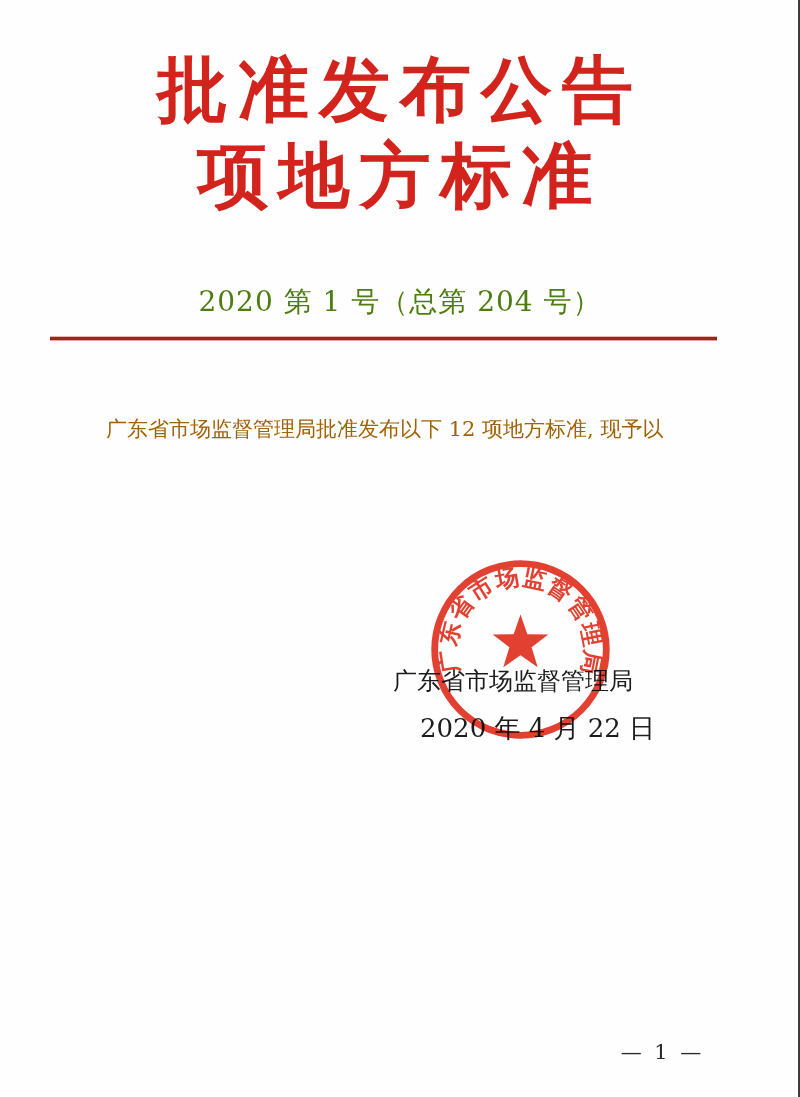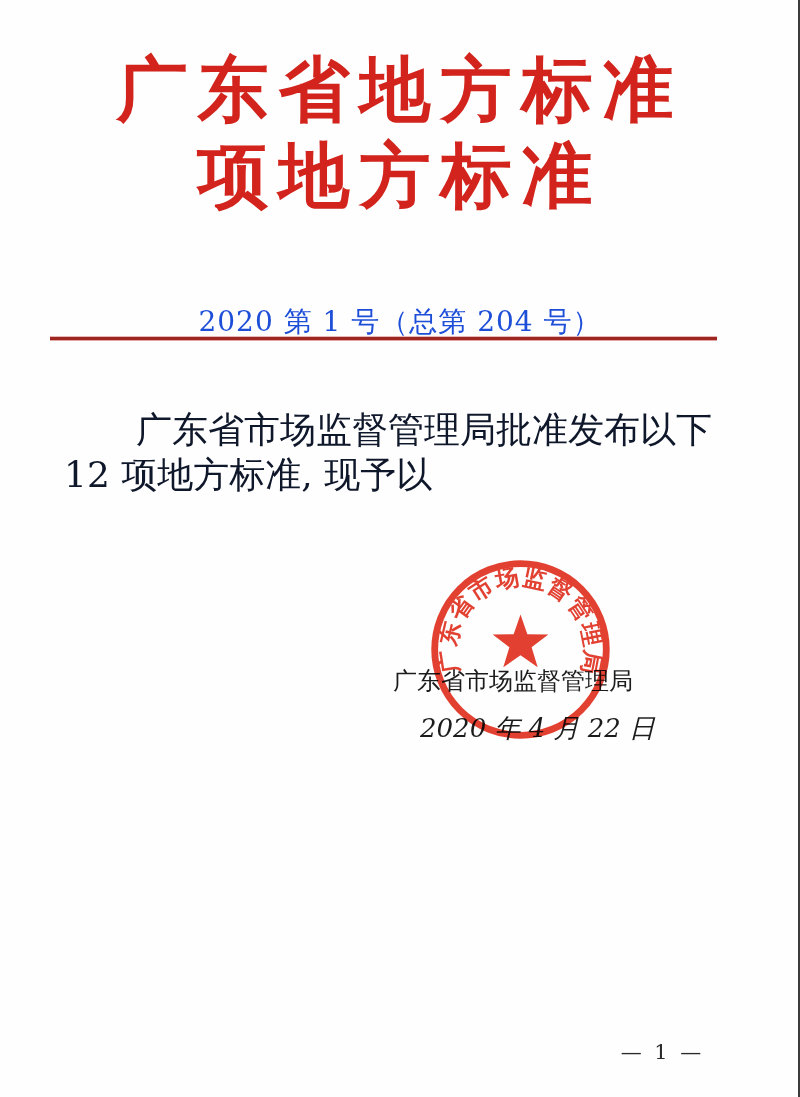--- a/index.html
+++ b/index.html
@@ -37,41 +37,40 @@
   }
   .doc-title .title-line {
     display: block;
   }
   .issue-number {
     position: absolute;
     top: 283px;
     left: 0;
     width: 100%;
     text-align: center;
-    color: #1d4ed8;
+    color: #4d7c0f;
     font-size: 28px;
     letter-spacing: 1px;
-    margin-top: 20px;
   }
   .red-rule {
     position: absolute;
     top: 337px;
     left: 50px;
     width: 667px;
     height: 3px;
     background: #9e2620;
     box-shadow: 0 1px 0 rgba(190,60,50,.45), 0 -1px 0 rgba(190,60,50,.35);
   }
   .body-paragraph {
     position: absolute;
     top: 407px;
     left: 64px;
     width: 682px;
-    color: #0f172a;
-    font-size: 36px;
+    color: #a16207;
+    font-size: 21px;
     line-height: 45px;
   }
   .body-line-1 { text-indent: 2em; display: block; }
   .body-line-2 { display: block; }
   .signature {
     position: absolute;
     top: 665px;
     left: 393px;
     width: 240px;
     text-align: center;
@@ -81,21 +80,20 @@
   }
   .doc-date {
     position: absolute;
     top: 711px;
     left: 420px;
     width: 220px;
     text-align: center;
     color: #1c1c1c;
     font-size: 26px;
     white-space: nowrap;
-    font-style: italic;
   }
   .seal {
     position: absolute;
     top: 552px;
     left: 423px;
     width: 195px;
     height: 195px;
     mix-blend-mode: multiply;
     opacity: 0.95;
   }
@@ -114,21 +112,21 @@
     letter-spacing: 3px;
     white-space: nowrap;
   }
 </style>
 </head>
 <body>
 
 <div class="page">
 
   <h1 class="doc-title" style="margin:0;">
-    <span class="title-line">广东省地方标准</span>
+    <span class="title-line">批准发布公告</span>
     <span class="title-line">项地方标准</span>
   </h1>
 
   <div class="issue-number">2020 第 1 号（总第 204 号）</div>
 
   <div class="red-rule"></div>
 
   <div class="body-paragraph">
     <span class="body-line-1">广东省市场监督管理局批准发布以下 12 项地方标准, 现予以</span>
   </div>

